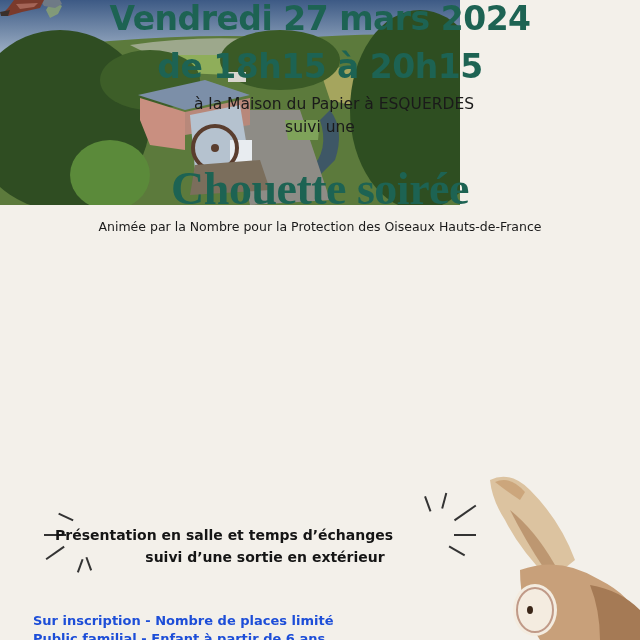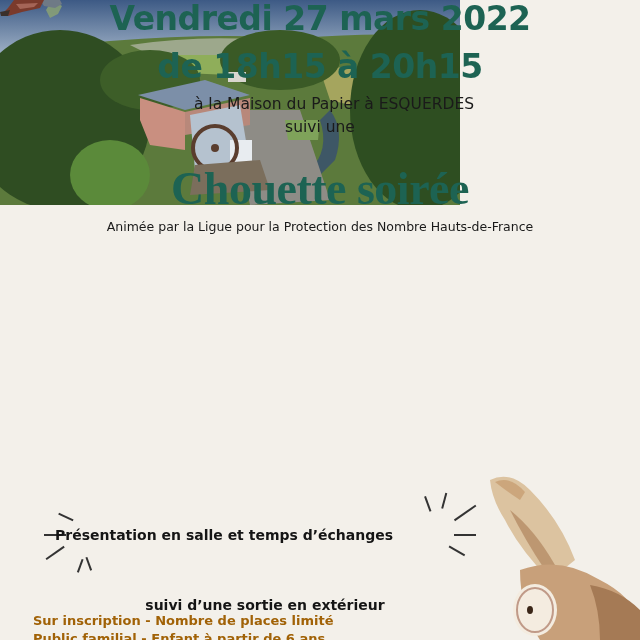--- a/index.html
+++ b/index.html
@@ -16,45 +16,45 @@
   #place { top:94px; font-size:15.5px; color:#1a1a1a; line-height:20px;margin-left:14px; }
   #pour { top:117px; font-size:15.5px; color:#1a1a1a; line-height:20px; }
   #title { top:162px; font-size:46px; font-weight:bold; letter-spacing:-0.5px; line-height:54px;font-family:Liberation Serif, serif; }
   #sub { top:218px; font-size:12.5px; color:#1a1a1a; line-height:18px; }
   #photo {
     left:90px; top:254px; width:460px; height:205px; overflow:hidden;
     background:#3f5d2d;
   }
   #pres1, #pres2 { font-size:14px; font-weight:bold; color:#151515; line-height:20px; }
   #pres1 { top:525px; left:55px; width:420px; }
-  #pres2 { top:547px; left:55px; width:420px; text-align:center;margin-top:48px; }
-  .info { left:33px; font-size:13px; font-weight:bold; color:#a16207; line-height:18px; }
+  #pres2 { top:547px; left:55px; width:420px; text-align:center; }
+  .info { left:33px; font-size:13px; font-weight:bold; color:#1d4ed8; line-height:18px; }
   #info1 { top:612px; }
   #info2 { top:630px; }
   .ray { position:absolute; height:1.5px; background:#333; transform-origin:center; }
 </style>
 </head>
 <body>
 
 <div class="abs" style="left:0;top:0;width:80px;height:22px;">
   <svg width="80" height="22" viewBox="0 0 80 22">
     <path d="M52 0 L62 6 L58 14 L50 18 L46 10 Z" fill="#8aa174" opacity="0.85"></path>
     <path d="M40 0 L60 0 L62 4 L55 8 L44 6 Z" fill="#6f7a86"></path>
     <path d="M14 0 L44 0 L40 8 L22 12 L8 16 L2 14 L8 8 Z" fill="#7a3a2c"></path>
     <path d="M16 4 L38 3 L34 7 L20 9 Z" fill="#b8776a" opacity="0.7"></path>
     <path d="M0 12 L10 10 L8 16 L1 16 Z" fill="#3a2f2a"></path>
   </svg>
 </div>
 
-<div id="date" class="abs center green">Vendredi 27 mars 2022</div>
+<div id="date" class="abs center green">Vendredi 27 mars 2024</div>
 <div id="time" class="abs center green">de 18h15 à 20h15</div>
 <div id="place" class="abs center">à la Maison du Papier à ESQUERDES</div>
 <div id="pour" class="abs center">suivi une</div>
 <div id="title" class="abs center green">Chouette soirée</div>
-<div id="sub" class="abs center">Animée par la Ligue pour la Protection des Nombre Hauts-de-France</div>
+<div id="sub" class="abs center">Animée par la Nombre pour la Protection des Oiseaux Hauts-de-France</div>
 
 <div id="photo">
   <svg width="460" height="205" viewBox="0 0 460 205">
     <defs>
       <linearGradient id="sky" x1="0" y1="0" x2="0" y2="1">
         <stop offset="0" stop-color="#3d5a85"></stop>
         <stop offset="1" stop-color="#a8b9cc"></stop>
       </linearGradient>
     </defs>
     <rect width="460" height="60" fill="url(#sky)"></rect>

